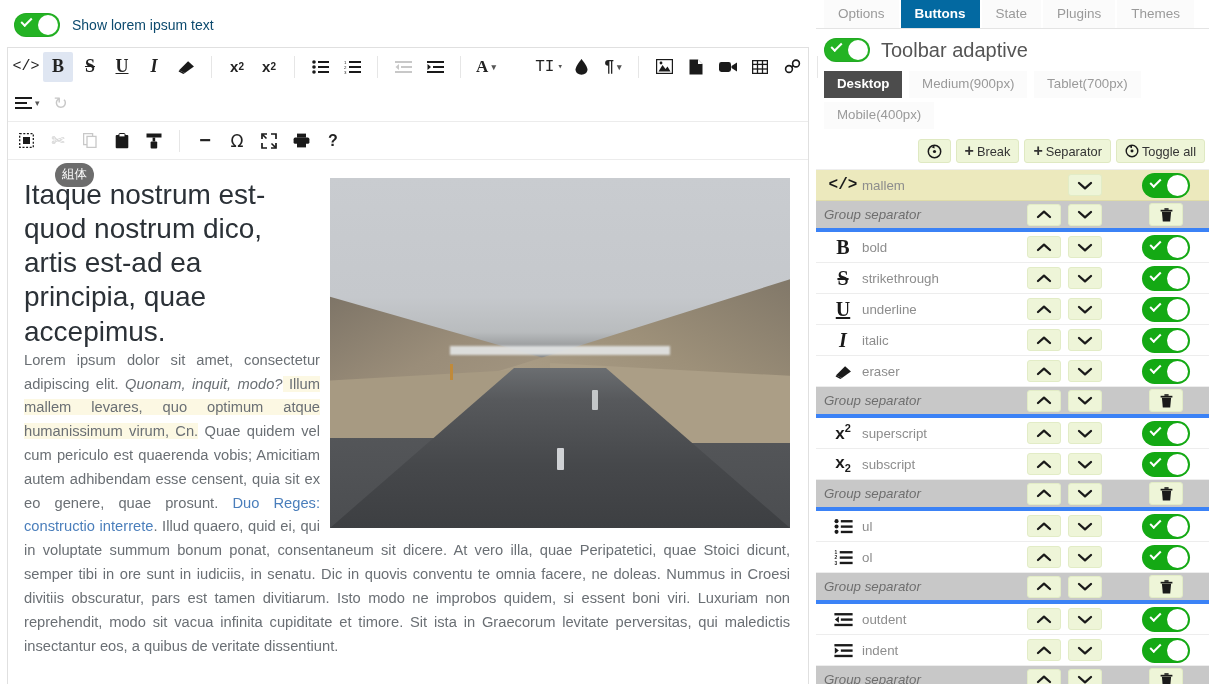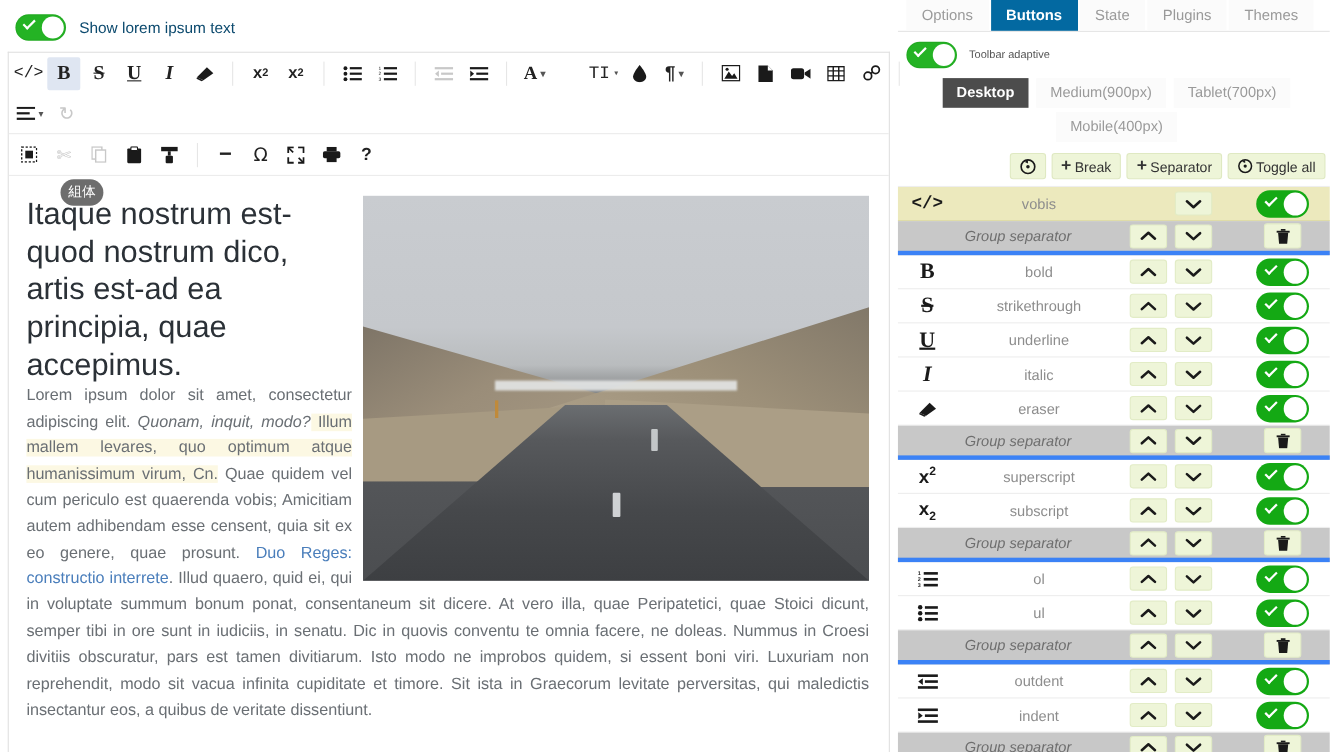--- a/index.html
+++ b/index.html
@@ -94,30 +94,30 @@
     background:#e4e6e6; opacity:.9; filter:blur(1px); }
   .ph .post{ position:absolute; left:26%; top:186px; width:3px; height:16px; background:#c08a3a; }
 
   p.doc { margin:0 0 14px; font-size:14.7px; line-height:1.62; color:#6a6f74; text-align:justify; }
   p.doc .hl { background:#fcf8e3; }
   p.doc em { font-style:italic; }
   p.doc a { color:#4a7ebb; text-decoration:none; }
   .clearfix::after{content:"";display:block;clear:both;}
 
   
-  .right { width:393px; height:684px; background:#fff; overflow:hidden;text-align:center; }
+  .right { width:393px; height:684px; background:#fff; overflow:hidden; }
   .tabs { display:flex; border-bottom:1px solid #e4e4e4; padding-left:8px; height:29px; }
   .tab {
     padding:5px 14px 6px; font-size:13.5px; color:#9a9a9a; cursor:pointer;
     background:#fbfbfb; margin-right:2px; line-height:17px;
   }
   .tab.sel { background:#0369a1; color:#fff; font-weight:bold; }
 
   .adaptrow { display:flex; align-items:center; height:34px; padding-left:8px; margin-top:4px; }
-  .adaptrow .lbl { margin-left:11px; font-size:10px; color:#555; }
+  .adaptrow .lbl { margin-left:11px; font-size:20px; color:#555; }
 
   .sizes { padding:4px 0 0 8px; }
   .sizebtn {
     display:inline-block; padding:5px 13px 6px; font-size:13.3px; color:#9a9a9a;
     background:#fbfbfb; margin:0 3px 4px 0; cursor:pointer; line-height:16px;
   }
   .sizebtn.sel { background:#4c4c4c; color:#fff; font-weight:bold; }
 
   .acts {
     display:flex; justify-content:flex-end; align-items:center;
@@ -410,21 +410,21 @@
           </svg>
         <span>Toggle all</span>
       </div>
     </div>
 
     <div class="rows" id="rows">
         <div class="row hl">
           <span class="ricon">
             <span style="font-family:'Liberation Mono',monospace;font-size:16px;font-weight:600;">&lt;/&gt;</span>
           </span>
-          <span class="rname">vobis</span>
+          <span class="rname">mallem</span>
           <span class="arrows">
             <span class="arrow" style="visibility:hidden"></span>
             <span class="arrow">
               <svg width="16" height="11" viewBox="0 0 16 11">
                 <path d="M2 3 L8 8.4 L14 3" fill="none" stroke="#1a1a1a" stroke-width="2.3" stroke-linecap="round" stroke-linejoin="round"></path>
               </svg>
             </span>
           </span>
           <span class="tail">
             <span class="tgl">
@@ -666,20 +666,51 @@
               </svg>
             </span>
           </span>
           <span class="tail">
             <span class="trash">
               <svg width="13" height="14" viewBox="0 0 13 14">
                 <rect x="0.6" y="1.8" width="11.8" height="1.7" fill="#1a1a1a"></rect>
                 <rect x="4.4" y="0.2" width="4.2" height="1.6" fill="#1a1a1a"></rect>
                 <path d="M1.9 3.7 H11.1 L10.2 13.6 H2.8 Z" fill="#1a1a1a"></path>
               </svg>
+            </span>
+          </span>
+        </div>
+        <div class="row">
+          <span class="ricon">
+            <svg width="19" height="15" viewBox="0 0 17 14">
+              <circle cx="2" cy="2" r="1.9" fill="#1a1a1a"></circle>
+              <circle cx="2" cy="7" r="1.9" fill="#1a1a1a"></circle>
+              <circle cx="2" cy="12" r="1.9" fill="#1a1a1a"></circle>
+              <rect x="6" y="1" width="11" height="2.2" fill="#1a1a1a"></rect>
+              <rect x="6" y="6" width="11" height="2.2" fill="#1a1a1a"></rect>
+              <rect x="6" y="11" width="11" height="2.2" fill="#1a1a1a"></rect>
+            </svg>
+          </span>
+          <span class="rname">ul</span>
+          <span class="arrows">
+            <span class="arrow">
+              <svg width="16" height="11" viewBox="0 0 16 11">
+                <path d="M2 8 L8 2.6 L14 8" fill="none" stroke="#1a1a1a" stroke-width="2.3" stroke-linecap="round" stroke-linejoin="round"></path>
+              </svg>
+            </span>
+            <span class="arrow">
+              <svg width="16" height="11" viewBox="0 0 16 11">
+                <path d="M2 3 L8 8.4 L14 3" fill="none" stroke="#1a1a1a" stroke-width="2.3" stroke-linecap="round" stroke-linejoin="round"></path>
+              </svg>
+            </span>
+          </span>
+          <span class="tail">
+            <span class="tgl">
+              <span class="tick"></span>
+              <span class="knob"></span>
             </span>
           </span>
         </div>
         <div class="row">
           <span class="ricon">
             <svg width="19" height="15" viewBox="0 0 17 14">
               <text x="0" y="3.8" font-size="4.6" font-weight="bold" fill="#1a1a1a">1</text>
               <text x="0" y="8.8" font-size="4.6" font-weight="bold" fill="#1a1a1a">2</text>
               <text x="0" y="13.8" font-size="4.6" font-weight="bold" fill="#1a1a1a">3</text>
               <rect x="5" y="1" width="12" height="2.2" fill="#1a1a1a"></rect>
@@ -700,51 +731,20 @@
               </svg>
             </span>
           </span>
           <span class="tail">
             <span class="tgl">
               <span class="tick"></span>
               <span class="knob"></span>
             </span>
           </span>
         </div>
-        <div class="row">
-          <span class="ricon">
-            <svg width="19" height="15" viewBox="0 0 17 14">
-              <circle cx="2" cy="2" r="1.9" fill="#1a1a1a"></circle>
-              <circle cx="2" cy="7" r="1.9" fill="#1a1a1a"></circle>
-              <circle cx="2" cy="12" r="1.9" fill="#1a1a1a"></circle>
-              <rect x="6" y="1" width="11" height="2.2" fill="#1a1a1a"></rect>
-              <rect x="6" y="6" width="11" height="2.2" fill="#1a1a1a"></rect>
-              <rect x="6" y="11" width="11" height="2.2" fill="#1a1a1a"></rect>
-            </svg>
-          </span>
-          <span class="rname">ul</span>
-          <span class="arrows">
-            <span class="arrow">
-              <svg width="16" height="11" viewBox="0 0 16 11">
-                <path d="M2 8 L8 2.6 L14 8" fill="none" stroke="#1a1a1a" stroke-width="2.3" stroke-linecap="round" stroke-linejoin="round"></path>
-              </svg>
-            </span>
-            <span class="arrow">
-              <svg width="16" height="11" viewBox="0 0 16 11">
-                <path d="M2 3 L8 8.4 L14 3" fill="none" stroke="#1a1a1a" stroke-width="2.3" stroke-linecap="round" stroke-linejoin="round"></path>
-              </svg>
-            </span>
-          </span>
-          <span class="tail">
-            <span class="tgl">
-              <span class="tick"></span>
-              <span class="knob"></span>
-            </span>
-          </span>
-        </div>
         <div class="row grp">
           <span class="rname">Group separator</span>
           <span class="arrows">
             <span class="arrow">
               <svg width="16" height="11" viewBox="0 0 16 11">
                 <path d="M2 8 L8 2.6 L14 8" fill="none" stroke="#1a1a1a" stroke-width="2.3" stroke-linecap="round" stroke-linejoin="round"></path>
               </svg>
             </span>
             <span class="arrow">
               <svg width="16" height="11" viewBox="0 0 16 11">

